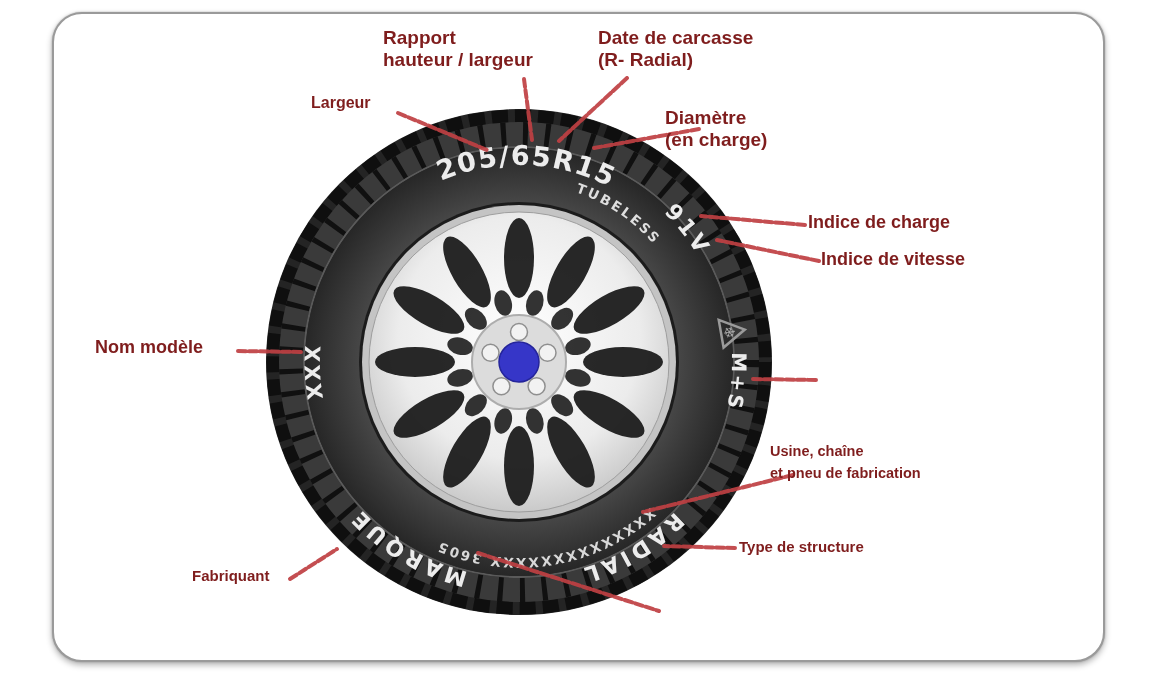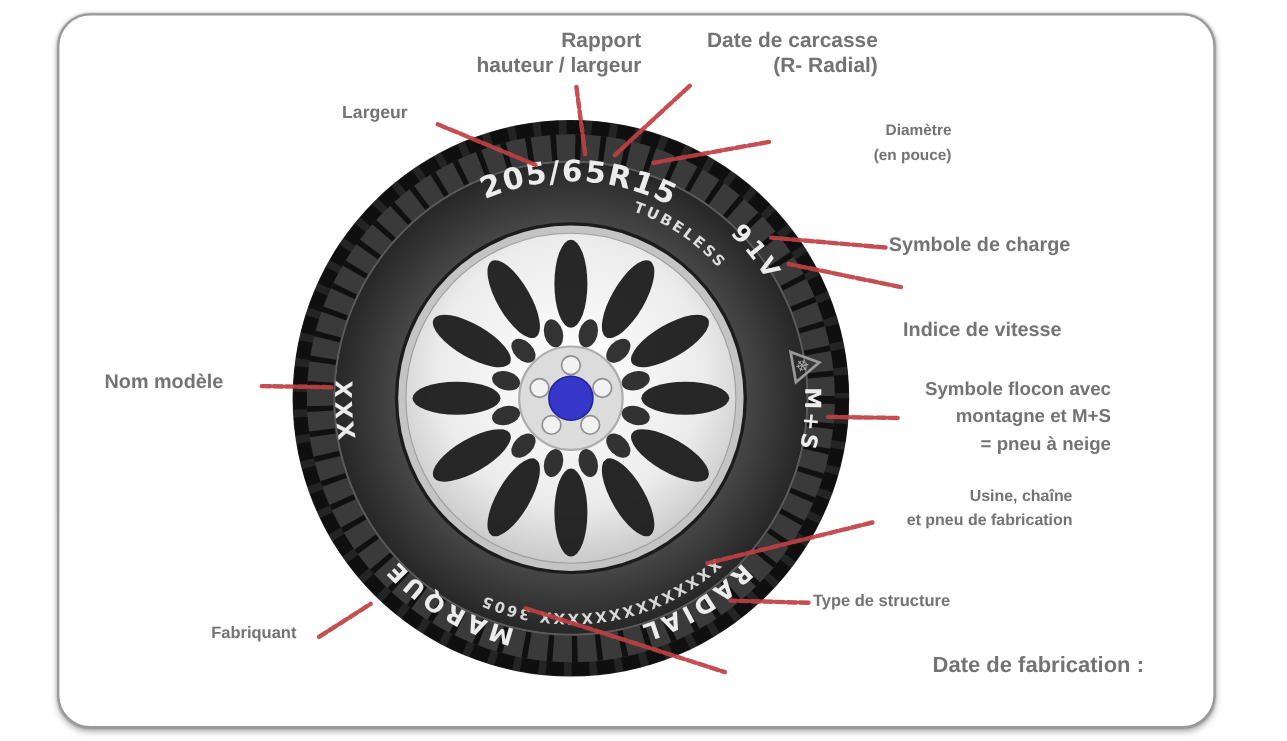--- a/index.html
+++ b/index.html
@@ -1,27 +1,27 @@
 <!DOCTYPE html>
 <html><head>
 <meta charset="utf-8">
 <style>
   html,body{margin:0;padding:0;width:1170px;height:674px;background:#ffffff;overflow:hidden;
             font-family:"Liberation Sans",sans-serif;}
   .stage{position:relative;width:1170px;height:674px;}
   .card{position:absolute;left:52px;top:12px;width:1049px;height:646px;background:#ffffff;
         border:2px solid #9a9a9a;border-radius:30px;box-shadow:0 3px 6px rgba(0,0,0,.30),0 0 2px rgba(0,0,0,.25);}
   .diagram-svg{position:absolute;left:0;top:0;width:1170px;height:674px;}
-  .label{position:absolute;color:#737373;font-weight:bold;text-align:right;line-height:1.15;white-space:nowrap;}
+  .label{position:absolute;color:#7f1d1d;font-weight:bold;text-align:left;line-height:1.15;white-space:nowrap;}
   .l-rapport{left:383px;top:27px;width:200px;font-size:19px;line-height:22px;}
   .l-carcasse{left:598px;top:27px;width:200px;font-size:19px;line-height:22px;}
   .l-largeur{left:311px;top:94px;font-size:16px;}
-  .l-diametre{left:665px;top:107px;width:200px;font-size:14px;line-height:22px;}
+  .l-diametre{left:665px;top:107px;width:200px;font-size:19px;line-height:22px;}
   .l-charge{left:808px;top:212px;font-size:18px;}
-  .l-vitesse{left:821px;top:249px;font-size:18px;margin-top:40px;}
+  .l-vitesse{left:821px;top:249px;font-size:18px;}
   .l-flocon{left:785px;top:341px;width:225px;font-size:17px;line-height:25px;}
   .l-ndot{left:770px;top:440px;width:205px;font-size:14.5px;line-height:22px;}
   .l-structure{left:739px;top:538px;font-size:15px;}
   .l-nommodele{left:95px;top:337px;font-size:18px;}
   .l-fabriquant{left:192px;top:567px;font-size:15px;}
   .l-date{left:530px;top:592px;width:510px;font-size:20px;line-height:27px;}
 </style>
 </head>
 <body>
 
@@ -155,32 +155,26 @@
     <div>Rapport</div>
     <div>hauteur / largeur</div>
   </div>
   <div class="label l-carcasse">
     <div>Date de carcasse</div>
     <div>(R- Radial)</div>
   </div>
   <div class="label l-largeur">Largeur</div>
   <div class="label l-diametre">
     <div>Diamètre</div>
-    <div>(en pouce)</div>
+    <div>(en charge)</div>
   </div>
-  <div class="label l-charge">Symbole de charge</div>
+  <div class="label l-charge">Indice de charge</div>
   <div class="label l-vitesse">Indice de vitesse</div>
-  <div class="label l-flocon">
-    <div>Symbole flocon avec</div>
-    <div>montagne et M+S</div>
-    <div>= pneu à neige</div>
-  </div>
   <div class="label l-ndot">
     <div>Usine, chaîne</div>
     <div>et pneu de fabrication</div>
   </div>
   <div class="label l-structure">Type de structure</div>
   <div class="label l-nommodele">Nom modèle</div>
   <div class="label l-fabriquant">Fabriquant</div>
   <div class="label l-date">
-    <div>Date de fabrication :</div>
   </div>
 </div>
 
 </body></html>

